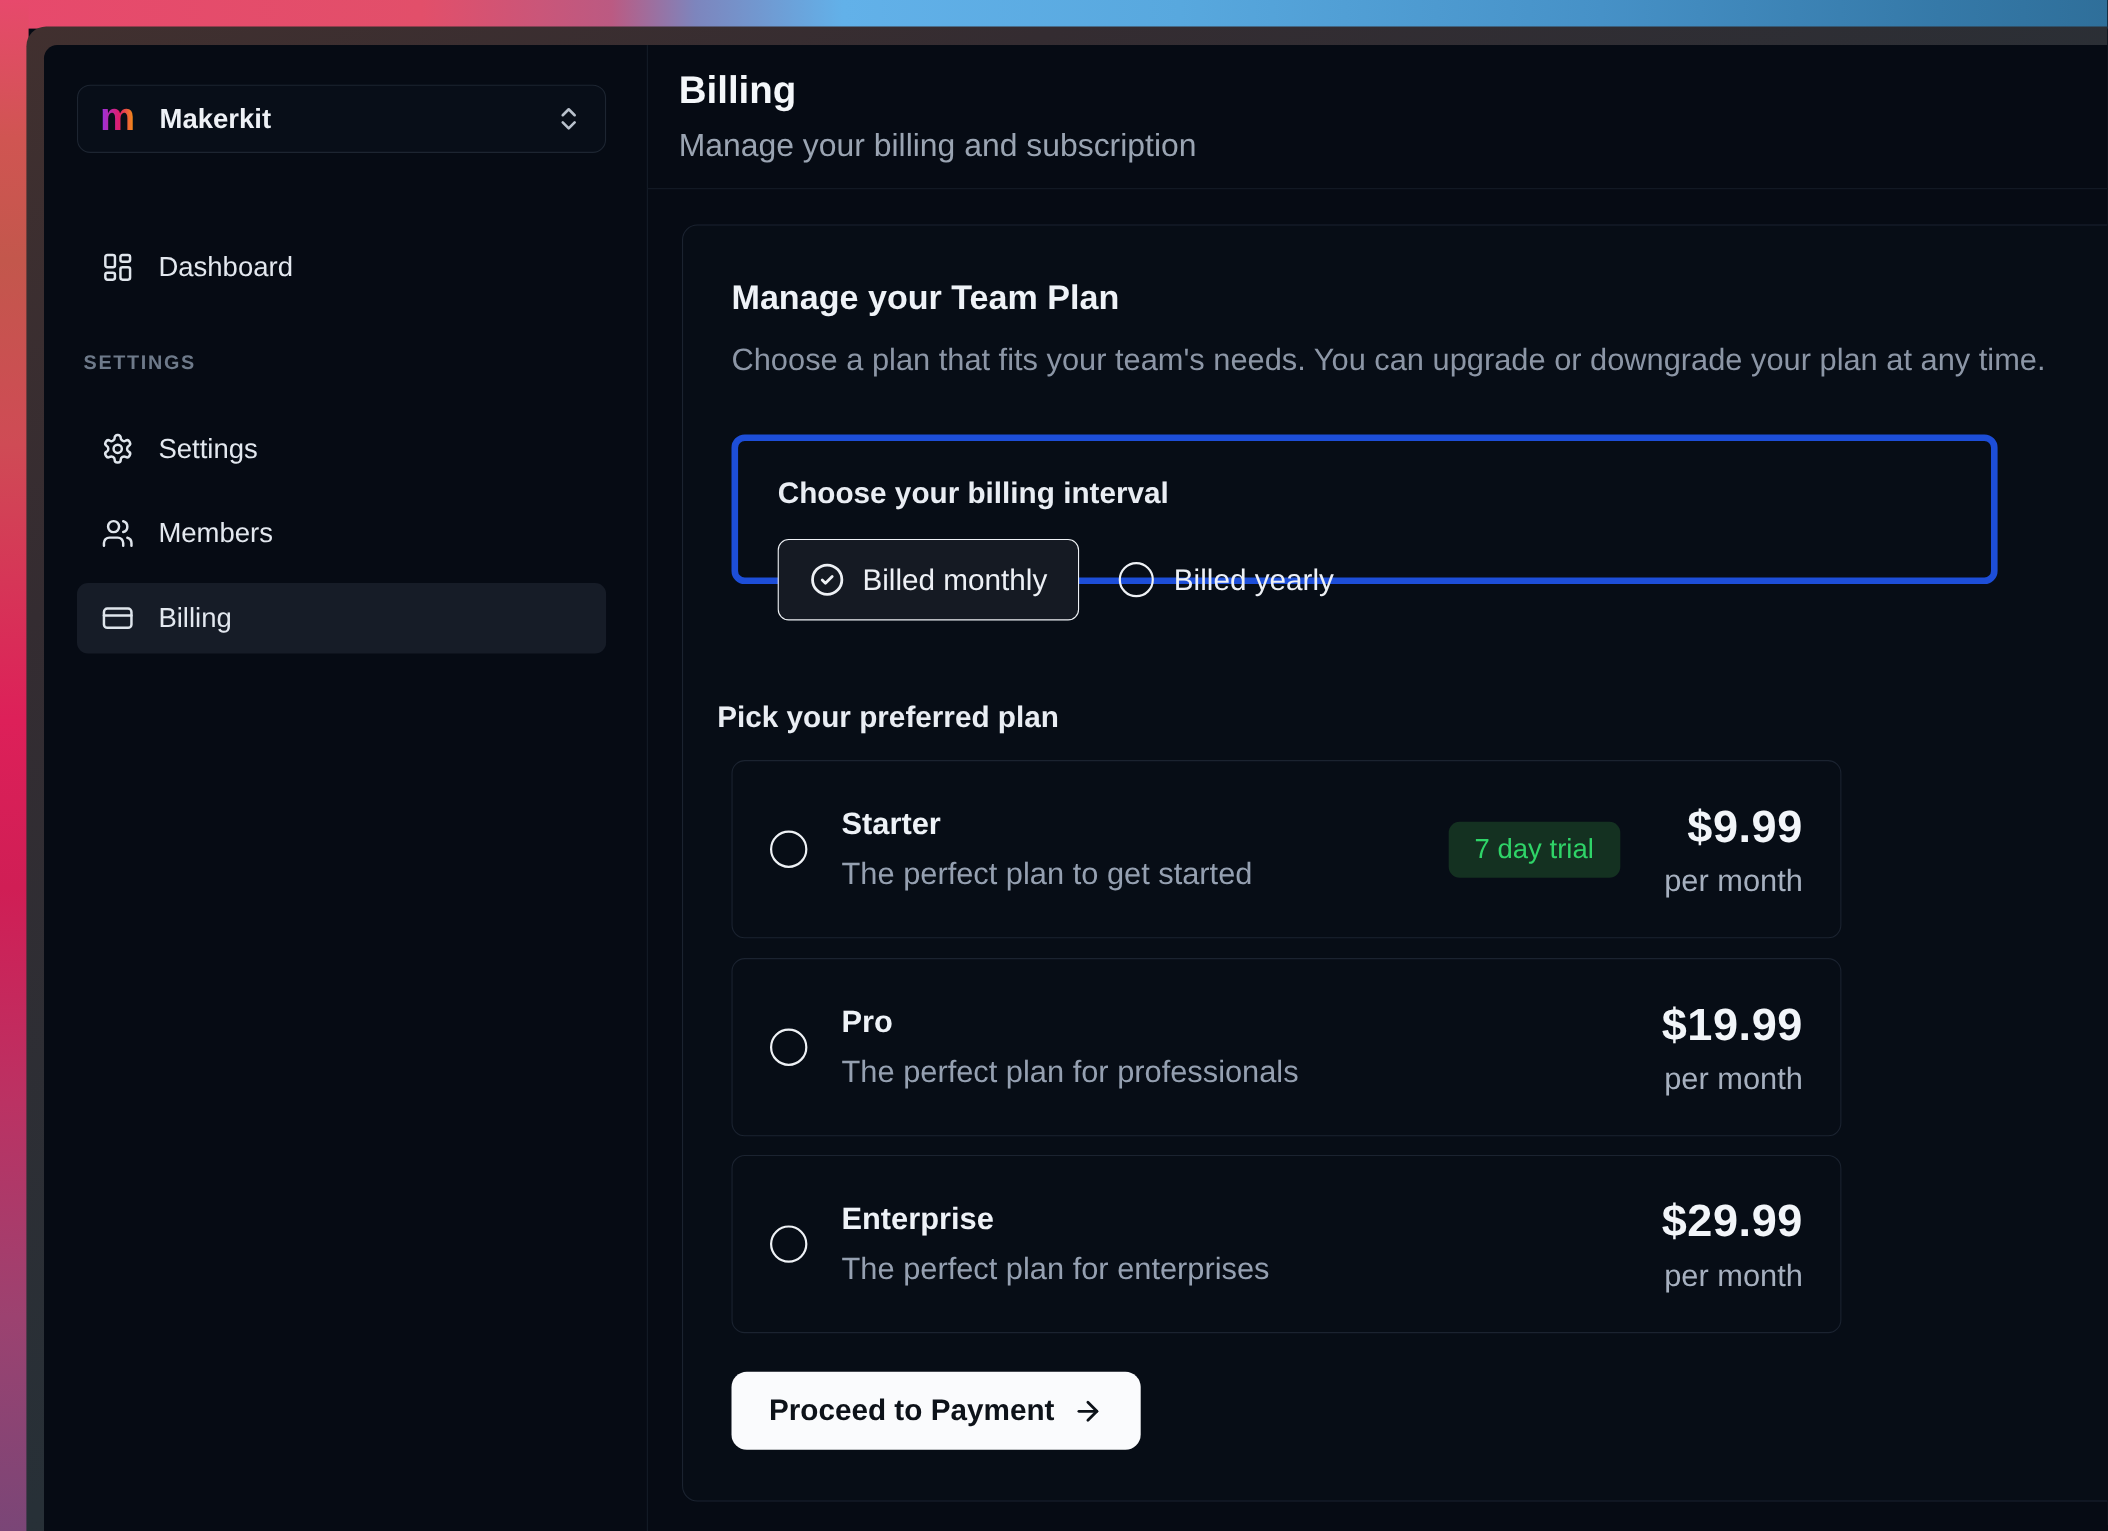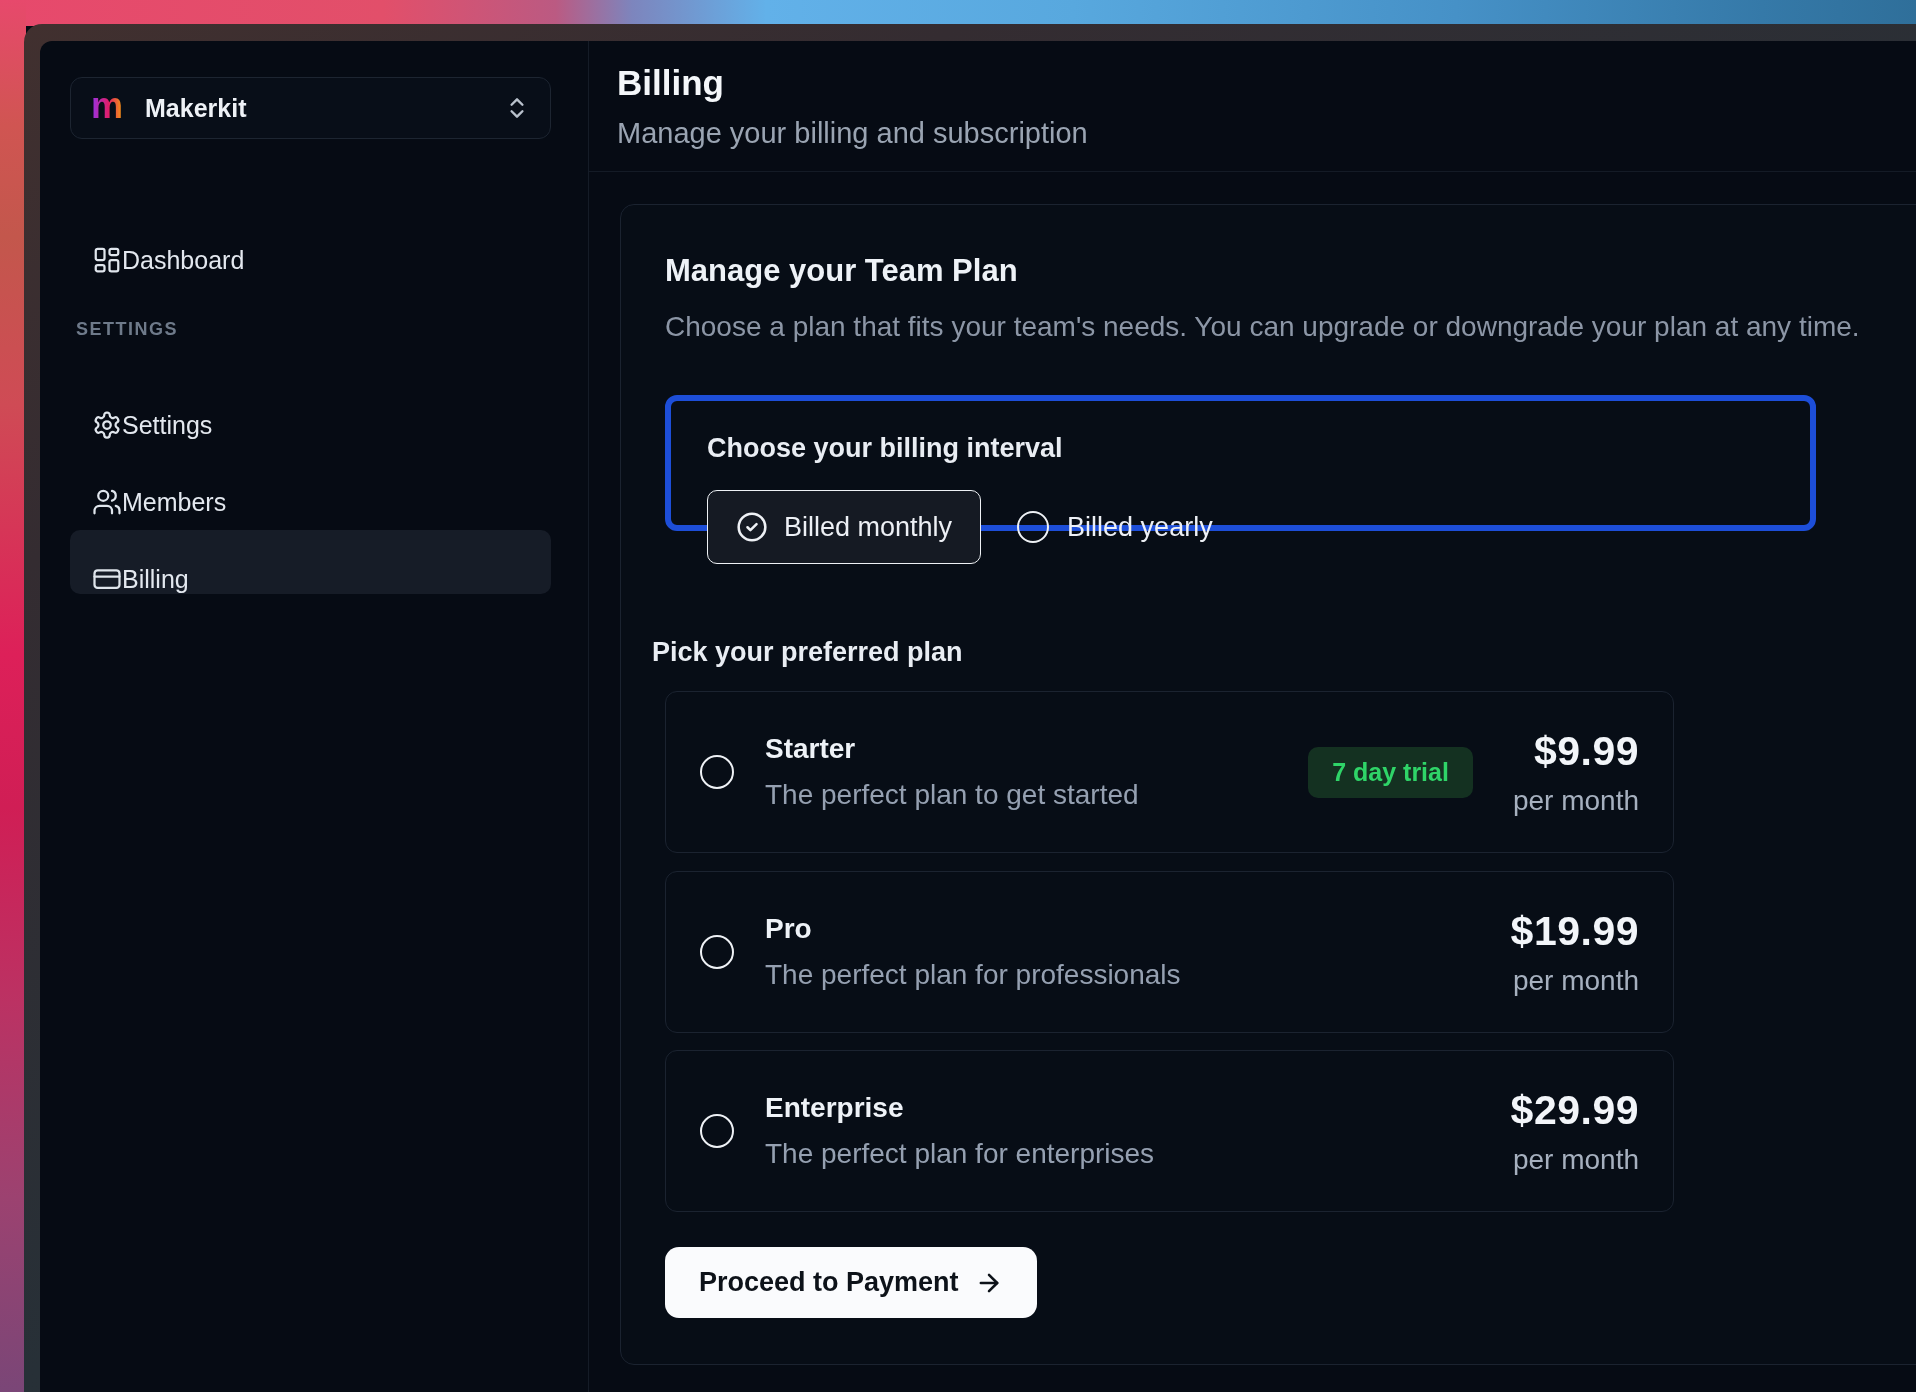--- a/index.html
+++ b/index.html
@@ -38,21 +38,21 @@
   }
   .logo-m{
     font-size:36px;font-weight:700;line-height:1;margin-top:-4px;
     background:linear-gradient(90deg,#9333ea 0%,#e11d68 55%,#f59e0b 100%);
     -webkit-background-clip:text;background-clip:text;color:transparent;
   }
   .team-name{margin-left:22px;font-size:25px;font-weight:600;color:#eef1f6;flex:1;}
   .chevrons{color:#b9c1cc;display:flex;}
   .nav{position:absolute;left:30px;right:37px;top:170px;}
   .nav-item{
-    height:64px;display:flex;align-items:flex-end;
+    height:64px;display:flex;align-items:center;gap:22px;
     padding:0 22px;border-radius:10px;color:#e3e8ef;font-size:25px;cursor:pointer;
   }
   .nav-item .icon{display:flex;color:#dfe5ec;}
   .nav-item.active{background:#161c27;}
   .nav-gap{height:13px;}
   .nav-section{
     height:36px;display:flex;align-items:center;padding:0 6px;
     margin-top:36px;margin-bottom:29px;
     font-size:18px;font-weight:700;letter-spacing:1.5px;color:#6e7a8a;
   }
@@ -90,21 +90,21 @@
   .plan-row{
     position:absolute;left:44px;width:1009px;height:162px;
     border:1px solid #1b2330;border-radius:12px;box-sizing:border-box;
     display:flex;align-items:center;padding:0 34px;cursor:pointer;background:#070d16;
   }
   .plan-row .radio{width:34px;height:34px;border-width:2.4px;}
   .plan-texts{margin-left:31px;flex:1;}
   .plan-name{font-size:28px;font-weight:650;color:#eef2f7;}
   .plan-desc{margin-top:14px;font-size:28px;color:#95a0b1;}
   .plan-badge{
-    background:#143121;color:#2fd468;font-size:25px;font-weight:700;
+    background:#143121;color:#2fd468;font-size:25px;font-weight:400;
     padding:11px 24px;border-radius:10px;margin-right:40px;white-space:nowrap;
   }
   .plan-price-block{text-align:right;}
   .plan-price{font-size:41px;font-weight:700;color:#f2f5f9;letter-spacing:.5px;}
   .plan-period{margin-top:10px;font-size:28px;color:#a6b0bf;}
   .row-starter{top:486px;}
   .row-pro{top:666px;}
   .row-enterprise{top:845px;}
   .cta-button{
     position:absolute;left:44px;top:1042px;height:71px;padding:0 34px;

